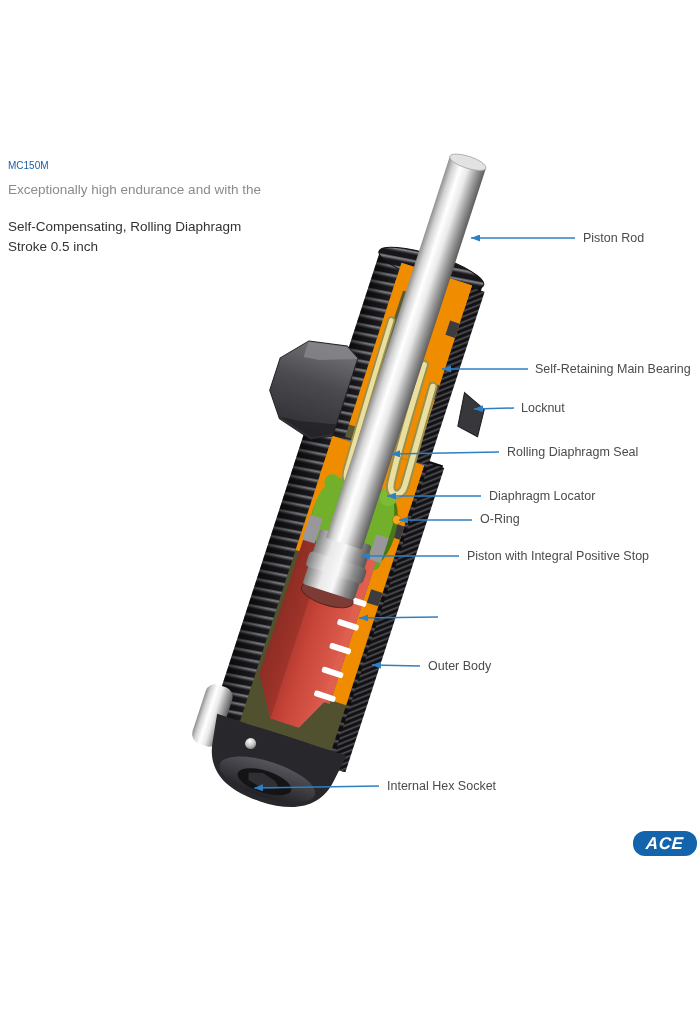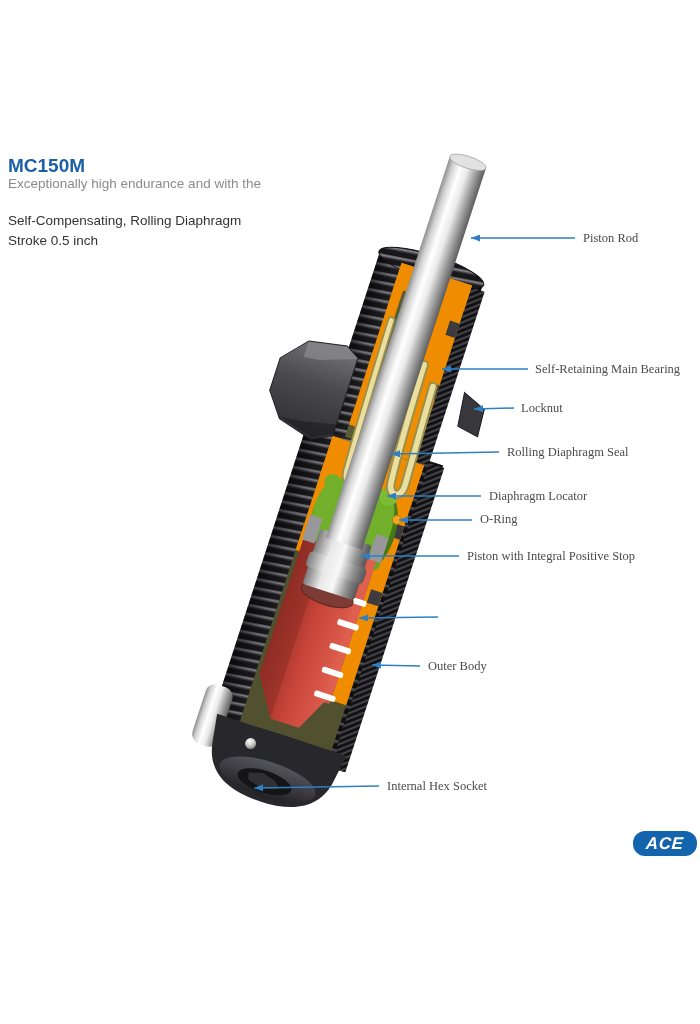--- a/index.html
+++ b/index.html
@@ -1,22 +1,22 @@
 <!DOCTYPE html>
 <html><head>
 <meta charset="utf-8">
 <style>
   html,body{margin:0;padding:0;background:#fff;}
   .stage{position:relative;width:700px;height:1024px;background:#ffffff;overflow:hidden;
          font-family:"Liberation Sans",sans-serif;}
   .info{position:absolute;left:8px;top:158px;width:330px;}
-  .model{color:#1b5fa8;font-size:19px;font-weight:bold;line-height:16px;}
-  .desc{color:#8b8b8b;font-size:13.5px;line-height:20px;}
+  .model{color:#1b5fa8;font-size:10px;font-weight:normal;line-height:16px;}
+  .desc{margin-top:6px;color:#8b8b8b;font-size:13.5px;line-height:20px;}
   .specs{margin-top:17px;color:#333333;font-size:13.5px;font-weight:normal;line-height:19.5px;}
-  .callout{position:absolute;color:#4b4b4b;font-size:12.5px;line-height:16px;white-space:nowrap;font-family:Liberation Serif, serif;}
+  .callout{position:absolute;color:#4b4b4b;font-size:12.5px;line-height:16px;white-space:nowrap;}
   svg.layer{position:absolute;left:0;top:0;}
   .logo{position:absolute;left:633px;top:831px;width:64px;height:25px;background:#1464ad;
         border-radius:12px;display:flex;align-items:center;justify-content:center;}
   .logo span{color:#ffffff;font-size:17px;font-weight:bold;font-style:italic;
              letter-spacing:.5px;transform:skewX(-4deg);line-height:1;}
 </style>
 </head>
 <body>
 
 <div class="stage">

